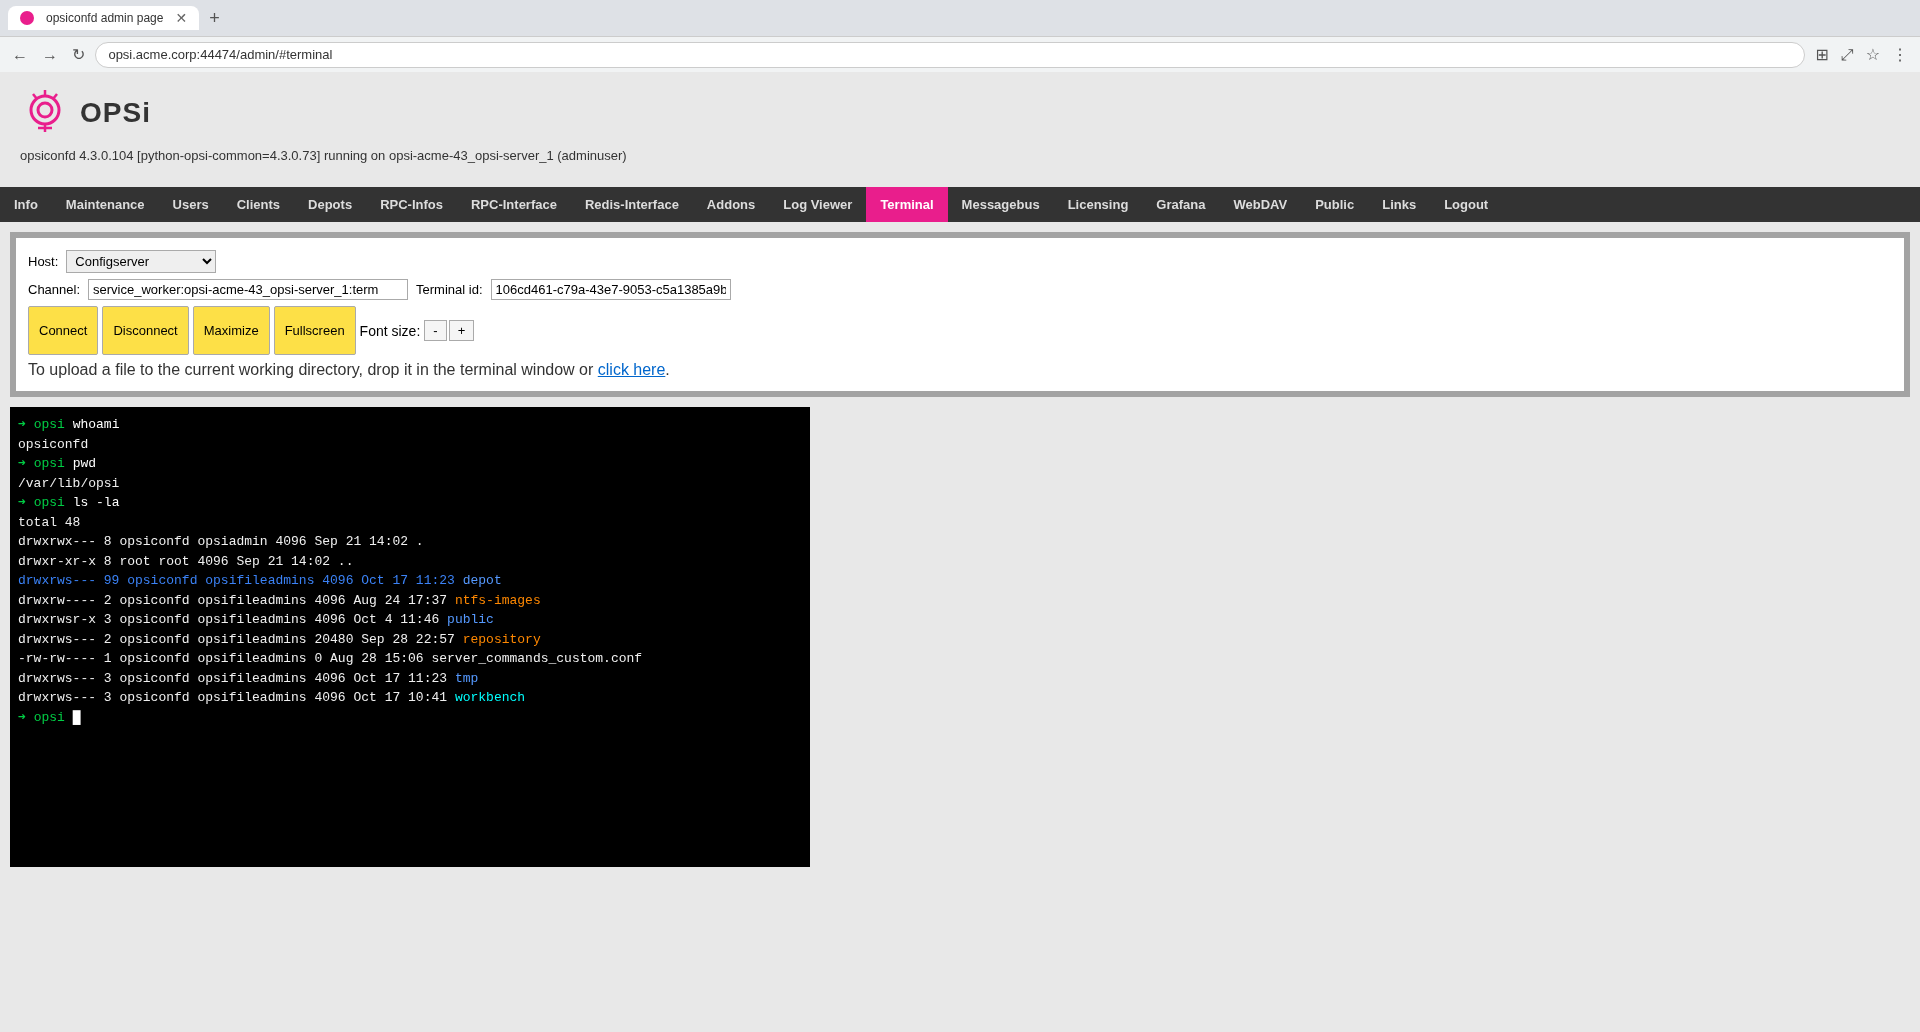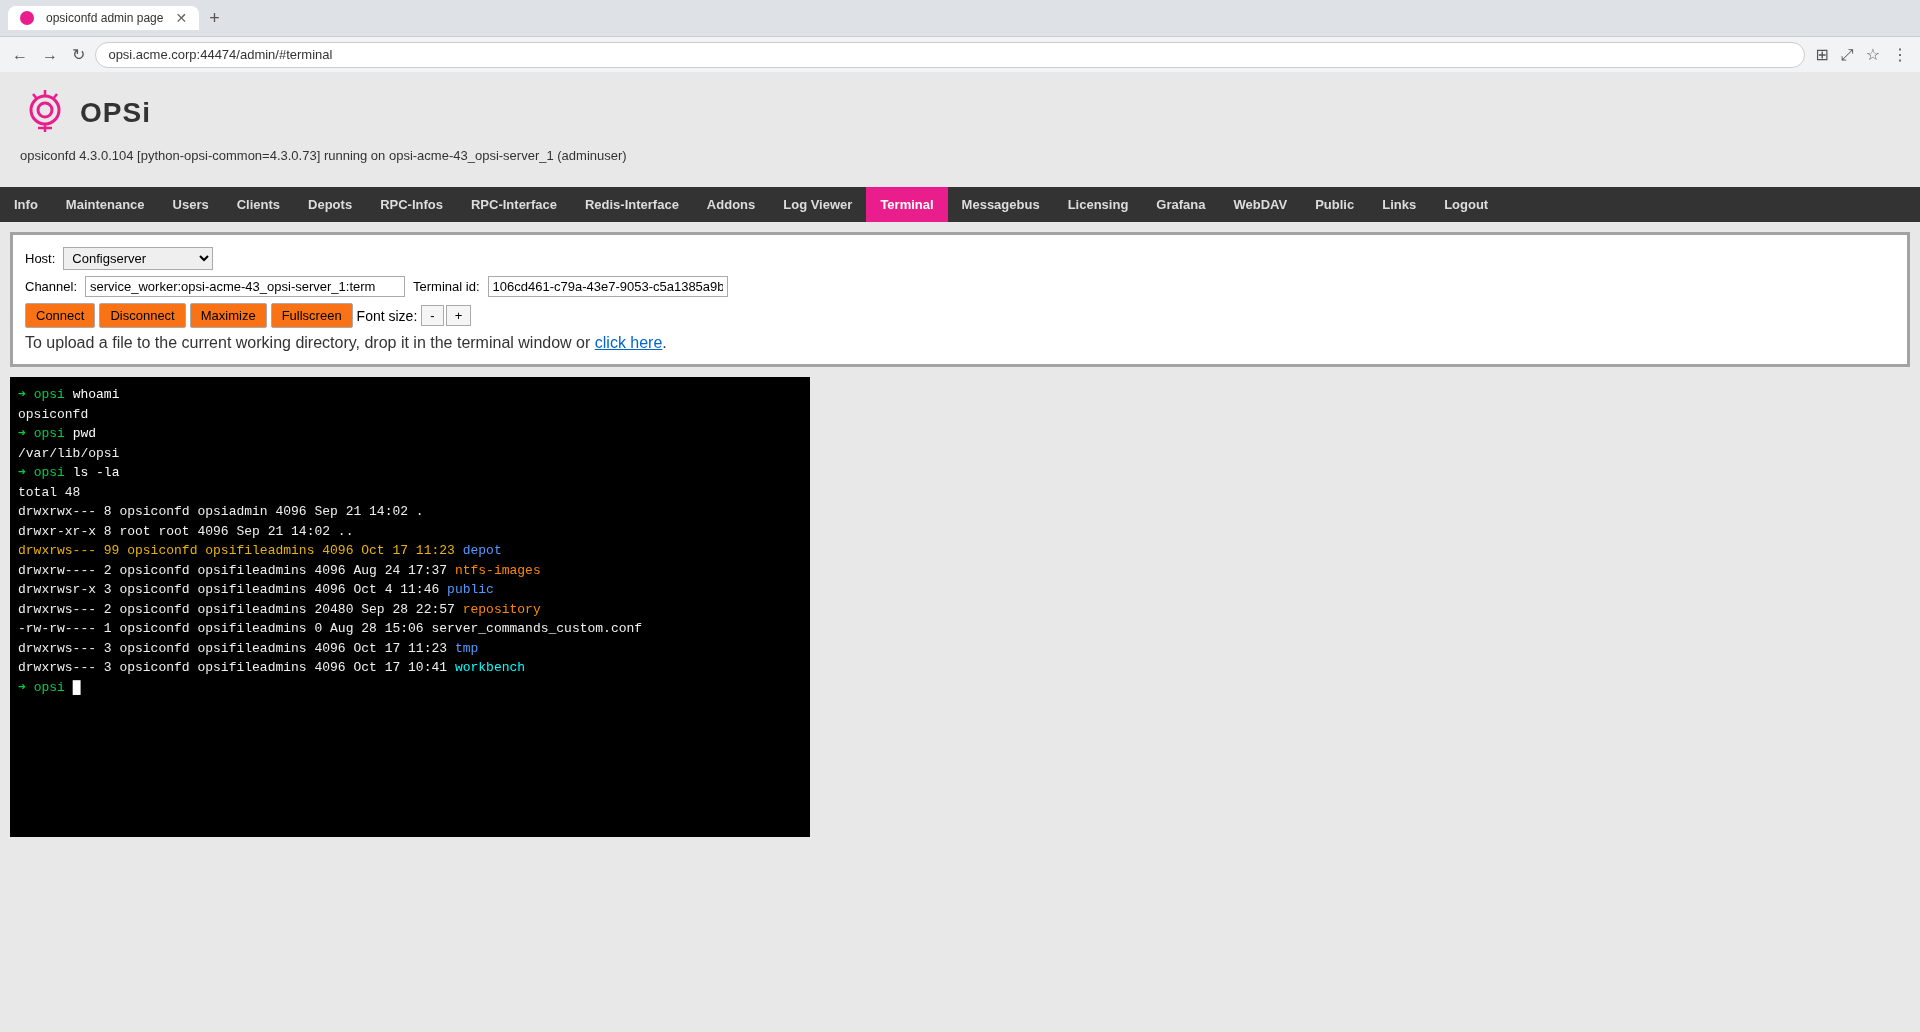--- a/index.html
+++ b/index.html
@@ -27,26 +27,26 @@
     .logo-icon { width: 50px; height: 50px; }
     .logo-text { font-size: 28px; font-weight: bold; color: #333; letter-spacing: 1px; }
     .page-subtitle { font-size: 13px; color: #333; margin-bottom: 16px; }
 
     
     .nav-bar { background: #333; display: flex; align-items: stretch; padding: 0; font-weight: bold; }
     .nav-item { color: #ddd; padding: 10px 14px; font-size: 13px; cursor: pointer; text-decoration: none; white-space: nowrap; }
     .nav-item.active { background: #e91e8c; color: #fff; }
 
     
-    .terminal-section { margin: 10px; background: #fff; border: 3px solid #a3a3a3; padding: 12px; }
+    .terminal-section { margin: 10px; background: #fff; border: 6px solid #a3a3a3; padding: 12px; }
     .form-row { display: flex; align-items: center; gap: 8px; margin-bottom: 6px; font-size: 13px; }
     .form-label { font-weight: normal; }
     .form-select { border: 1px solid #aaa; padding: 2px 4px; font-size: 13px; min-width: 150px; }
     .form-input { border: 1px solid #aaa; padding: 2px 4px; font-size: 13px; min-width: 240px; }
-    .btn { border: 1px solid #aaa; background: #f97316; padding: 4px 10px; font-size: 13px; cursor: pointer; border-radius: 2px; }
+    .btn { border: 1px solid #aaa; background: #fde047; padding: 16px 10px; font-size: 13px; cursor: pointer; border-radius: 2px; }
     .font-size-controls { display: flex; align-items: center; gap: 2px; font-size: 13px; }
     .font-btn { border: 1px solid #aaa; background: #f5f5f5; padding: 2px 8px; font-size: 13px; cursor: pointer; }
     .upload-hint { font-size: 16px; color: #333; margin-top: 6px; }
     .upload-hint a { color: #0066cc; }
 
     
     .terminal-wrapper { margin: 0 10px 10px 10px; position: relative; }
     .terminal { background: #000; color: #f0f0f0; font-family: 'Courier New', Courier, monospace; font-size: 13px; padding: 8px; width: 800px; min-height: 460px; line-height: 1.5; overflow-y: auto; }
 
     .controls-row { display: flex; align-items: center; gap: 4px; margin-bottom: 6px; flex-wrap: wrap; }
@@ -148,21 +148,21 @@
   <div class="terminal-wrapper">
     <div class="terminal" id="terminal-output">
         <div><span style="color: rgb(0, 204, 68);">➜  opsi</span><span style="color: rgb(255, 255, 255);"> whoami</span></div>
         <div style="color: rgb(240, 240, 240);">opsiconfd</div>
         <div><span style="color: rgb(0, 204, 68);">➜  opsi</span><span style="color: rgb(255, 255, 255);"> pwd</span></div>
         <div style="color: rgb(240, 240, 240);">/var/lib/opsi</div>
         <div><span style="color: rgb(0, 204, 68);">➜  opsi</span><span style="color: rgb(255, 255, 255);"> ls -la</span></div>
         <div style="color: rgb(240, 240, 240);">total 48</div>
         <div style="color: rgb(240, 240, 240);">drwxrwx---  8 opsiconfd opsiadmin     4096 Sep 21 14:02 .</div>
         <div style="color: rgb(240, 240, 240);">drwxr-xr-x  8 root      root          4096 Sep 21 14:02 ..</div>
-        <div><span style="color: #eab308;">drwxrws--- 99 opsiconfd opsifileadmins  4096 Oct 17 11:23 </span><span style="color: rgb(85, 153, 255);">depot</span></div>
+        <div><span style="color: #3b82f6;">drwxrws--- 99 opsiconfd opsifileadmins  4096 Oct 17 11:23 </span><span style="color: rgb(85, 153, 255);">depot</span></div>
         <div><span style="color: rgb(240, 240, 240);">drwxrw----  2 opsiconfd opsifileadmins  4096 Aug 24 17:37 </span><span style="color: rgb(255, 136, 0);">ntfs-images</span></div>
         <div><span style="color: rgb(240, 240, 240);">drwxrwsr-x  3 opsiconfd opsifileadmins  4096 Oct  4 11:46 </span><span style="color: rgb(85, 153, 255);">public</span></div>
         <div><span style="color: rgb(240, 240, 240);">drwxrws---  2 opsiconfd opsifileadmins 20480 Sep 28 22:57 </span><span style="color: rgb(255, 136, 0);">repository</span></div>
         <div style="color: rgb(240, 240, 240);">-rw-rw----  1 opsiconfd opsifileadmins     0 Aug 28 15:06 server_commands_custom.conf</div>
         <div><span style="color: rgb(240, 240, 240);">drwxrws---  3 opsiconfd opsifileadmins  4096 Oct 17 11:23 </span><span style="color: rgb(85, 153, 255);">tmp</span></div>
         <div><span style="color: rgb(240, 240, 240);">drwxrws---  3 opsiconfd opsifileadmins  4096 Oct 17 10:41 </span><span style="color: rgb(0, 255, 255);">workbench</span></div>
         <div><span style="color: rgb(0, 204, 68);">➜  opsi </span><span style="color: rgb(255, 255, 255);">█</span></div>
       </div>
   </div>
 </div>

